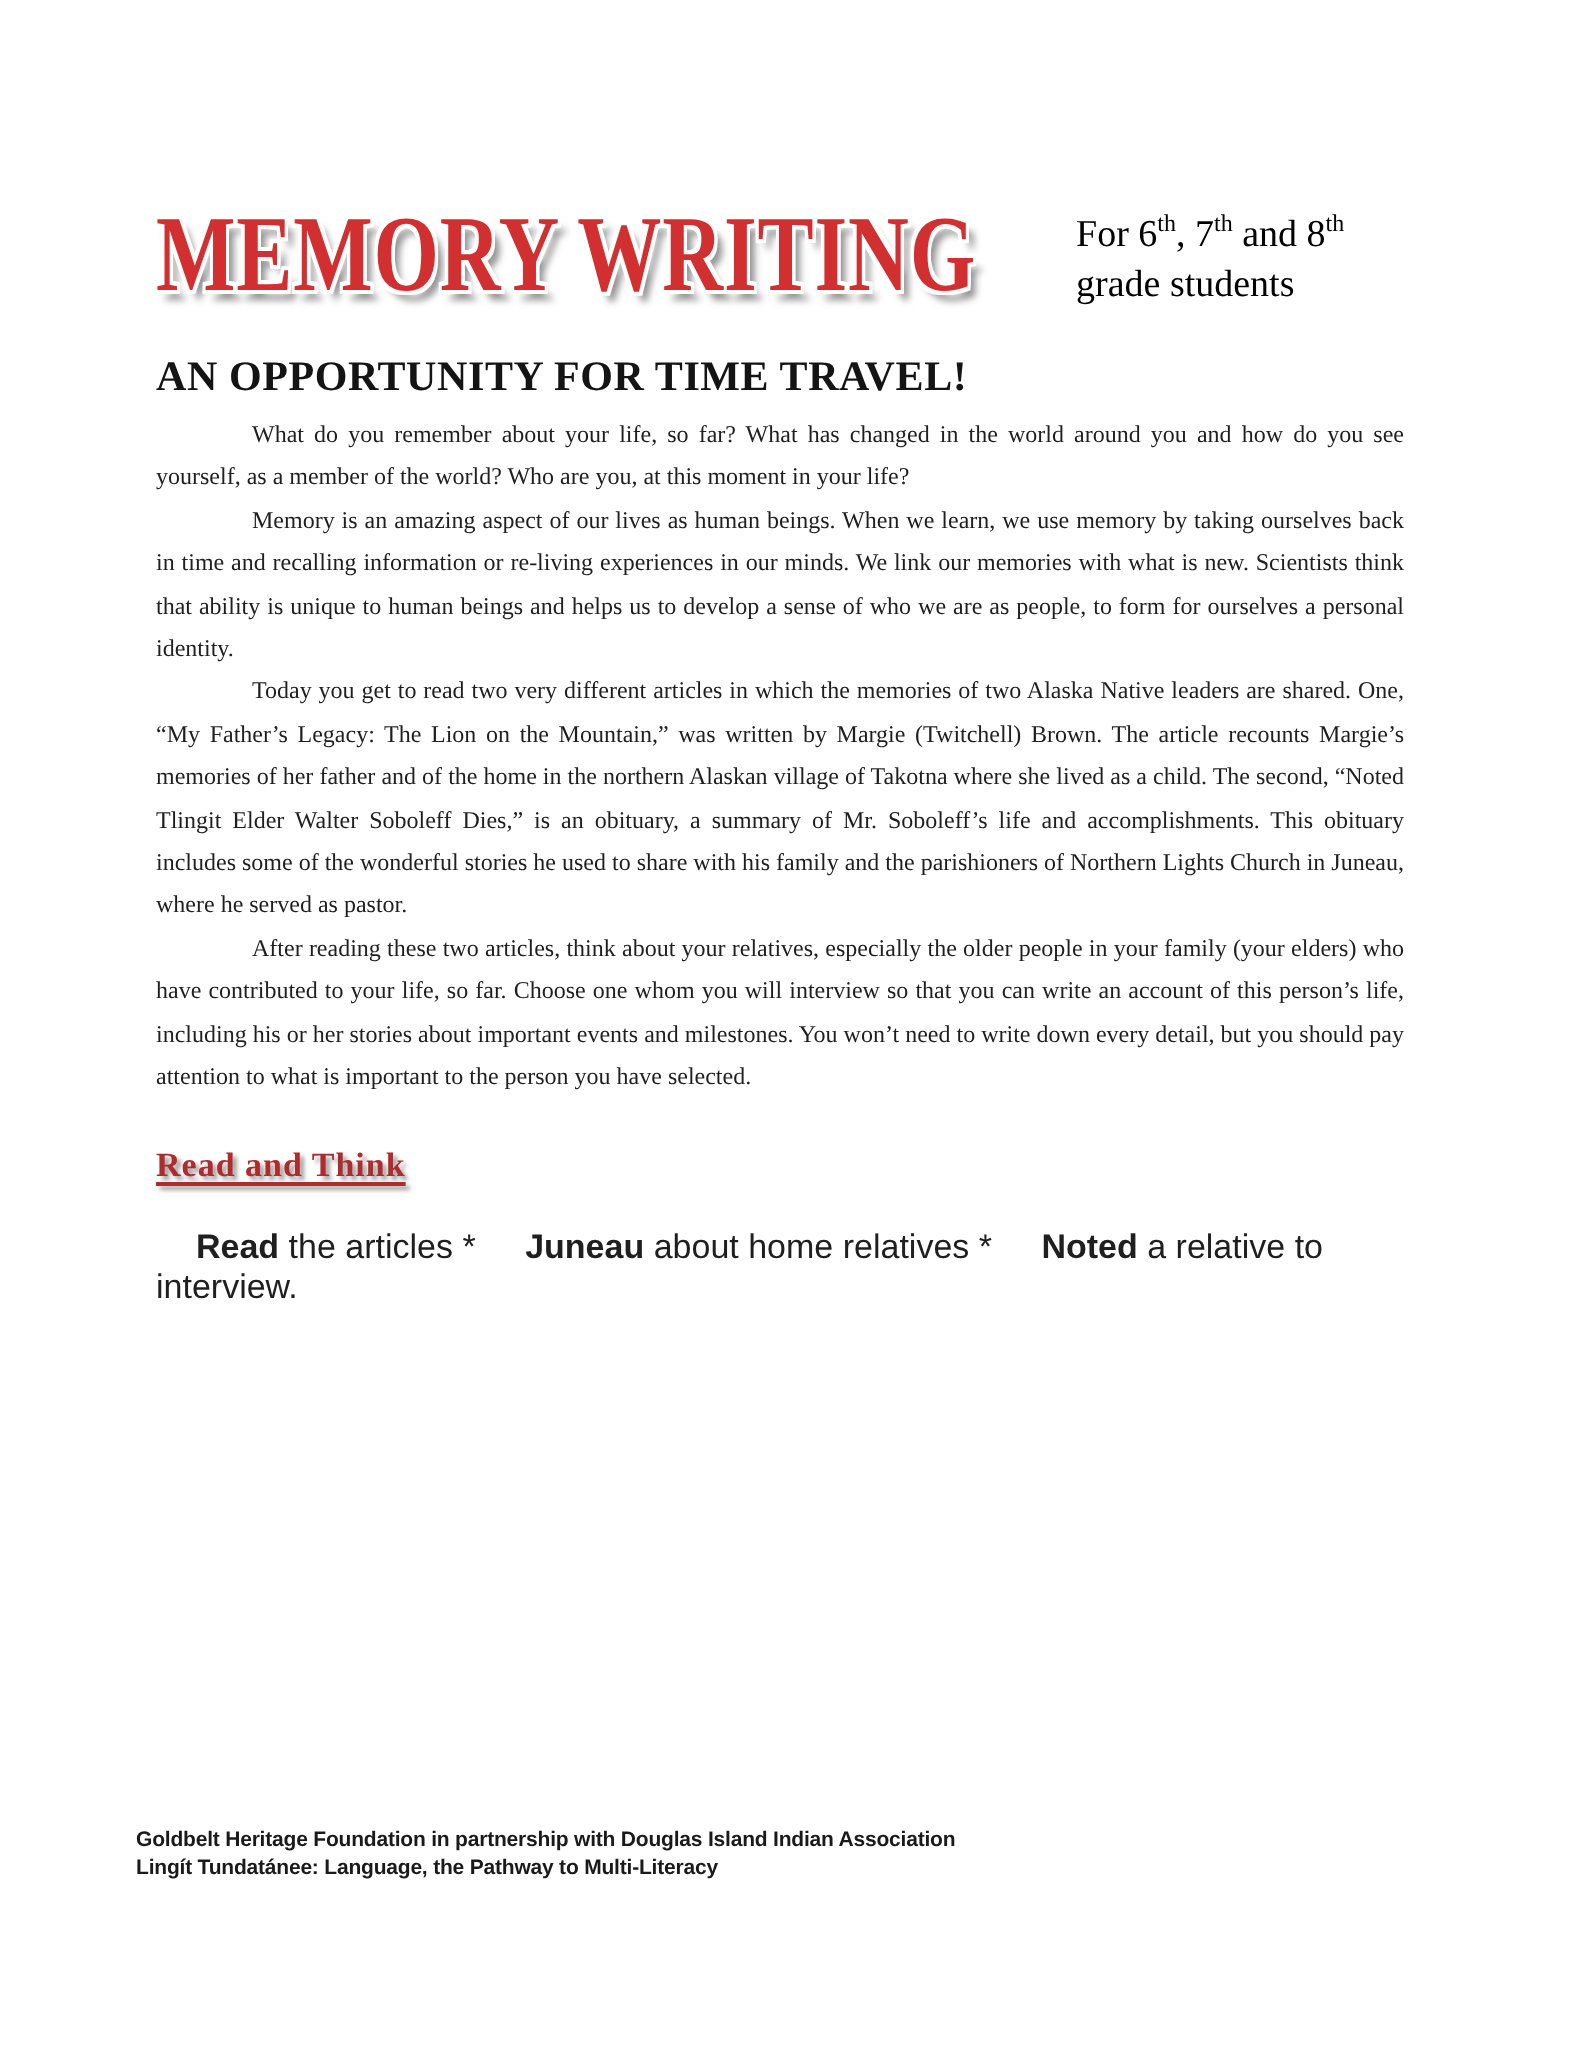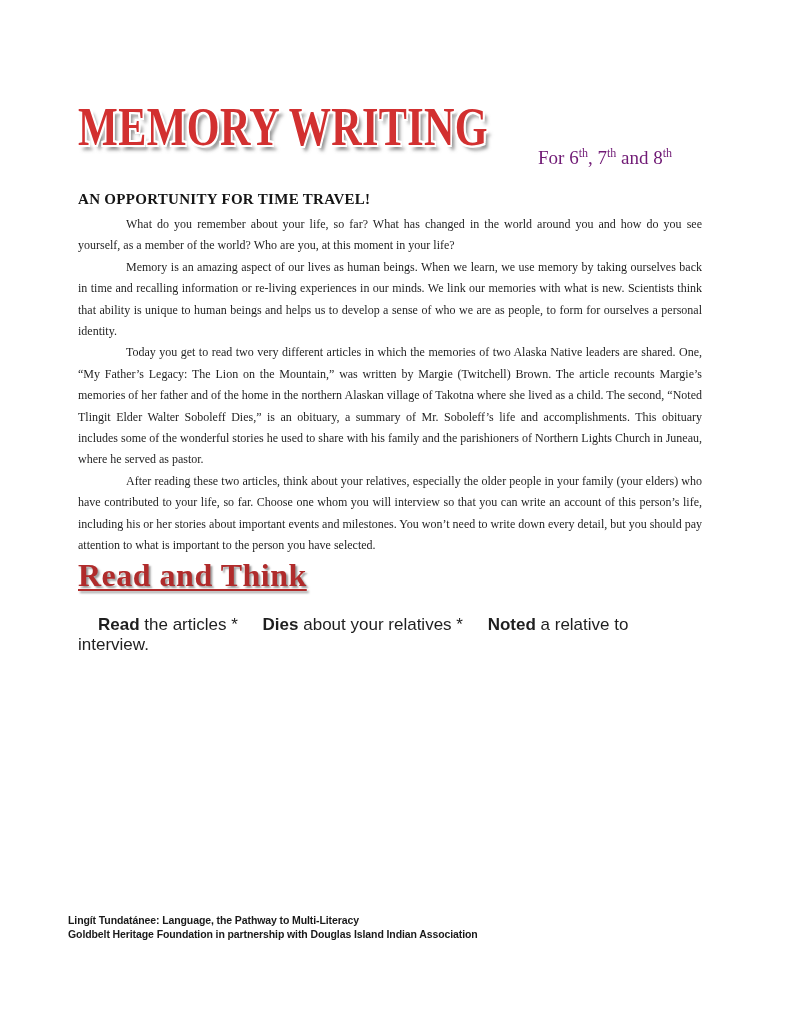--- a/index.html
+++ b/index.html
@@ -39,52 +39,52 @@
       0 -2px 0 #ffffff, 0 2px 0 #ffffff,
       5px 5px 4px rgba(110,110,110,0.75);
     letter-spacing: 0.5px;
   }
   .audience {
     margin-left: auto;
     width: 164px;
     font-size: 19px;
     line-height: 25px;
     padding-top: 5px;
-    color: #701a75;
-    margin-top: 40px;
+    color: #000000;
   }
   .audience sup {
     font-size: 12px;
     line-height: 0;
     vertical-align: super;
   }
   
   .heading {
     margin-top: 21px;
-    font-size: 15px;
+    font-size: 21px;
     font-weight: bold;
     letter-spacing: 0.3px;
     color: #141414;
   }
   
   .para {
     margin: 0;
     font-size: 12px;
     line-height: 21.4px;
     text-align: justify;
     text-indent: 48px;
     color: #1f1f1f;
   }
   .para.first { margin-top: 6px; }
   .para + .para { }
   
   .section-heading {
     display: inline-block;
+    margin-top: 23px;
     font-family: "Liberation Serif", serif;
-    font-size: 32px;
+    font-size: 17px;
     font-weight: bold;
     color: #b02b2b;
     text-decoration: underline;
     text-decoration-thickness: 2px;
     text-underline-offset: 3px;
     text-shadow: 2px 2px 2px rgba(130,130,130,0.8);
     letter-spacing: 0.5px;
   }
   
   .action-line {
@@ -111,37 +111,38 @@
 <body>
 
 <div class="content">
 
   <div class="header">
     <div class="title-wrap">
       <span class="doc-title">MEMORY WRITING</span>
     </div>
     <div class="audience">
       <div><span>For 6</span><sup>th</sup><span>, 7</span><sup>th</sup><span> and 8</span><sup>th</sup></div>
+      <div>grade students</div>
     </div>
   </div>
 
   <div class="heading">AN OPPORTUNITY FOR TIME TRAVEL!</div>
 
   <p class="para first">What do you remember about your life, so far?  What has changed in the world around you and how do you see yourself, as a member of the world?  Who are you, at this moment in your life?</p>
 
   <p class="para">Memory is an amazing aspect of our lives as human beings.  When we learn, we use memory by taking ourselves back in time and recalling information or re-living experiences in our minds.  We link our memories with what is new.  Scientists think that ability is unique to human beings and helps us to develop a sense of who we are as people, to form for ourselves a personal identity.</p>
 
   <p class="para">Today you get to read two very different articles in which the memories of two Alaska Native leaders are shared.  One, “My Father’s Legacy: The Lion on the Mountain,” was written by Margie (Twitchell) Brown.  The article recounts Margie’s memories of her father and of the home in the northern Alaskan village of Takotna where she lived as a child.   The second, “Noted Tlingit Elder Walter Soboleff Dies,” is an obituary, a summary of Mr. Soboleff’s life and accomplishments.  This obituary includes some of the wonderful stories he used to share with his family and the parishioners of Northern Lights Church in Juneau, where he served as pastor.</p>
 
   <p class="para">After reading these two articles, think about your relatives, especially the older people in your family (your elders) who have contributed to your life, so far.  Choose one whom you will interview so that you can write an account of this person’s life, including his or her stories about important events and milestones.  You won’t need to write down every detail, but you should pay attention to what is important to the person you have selected.</p>
 
   <div>
     <span class="section-heading">Read and Think</span>
   </div>
 
-  <div class="action-line"><span class="b">Read</span><span> the articles * </span><span class="b">Dies</span><span> about your relatives * </span><span class="b">Noted</span><span> a relative to interview.</span></div>
+  <div class="action-line"><span class="b">Read</span><span> the articles * </span><span class="b">Juneau</span><span> about home relatives * </span><span class="b">Noted</span><span> a relative to interview.</span></div>
 
 </div>
 
 <div class="footer">
+  <div>Goldbelt Heritage Foundation in partnership with Douglas Island Indian Association</div>
   <div>Lingít Tundatánee: Language, the Pathway to Multi-Literacy</div>
-  <div>Goldbelt Heritage Foundation in partnership with Douglas Island Indian Association</div>
 </div>
 
 </body></html>

